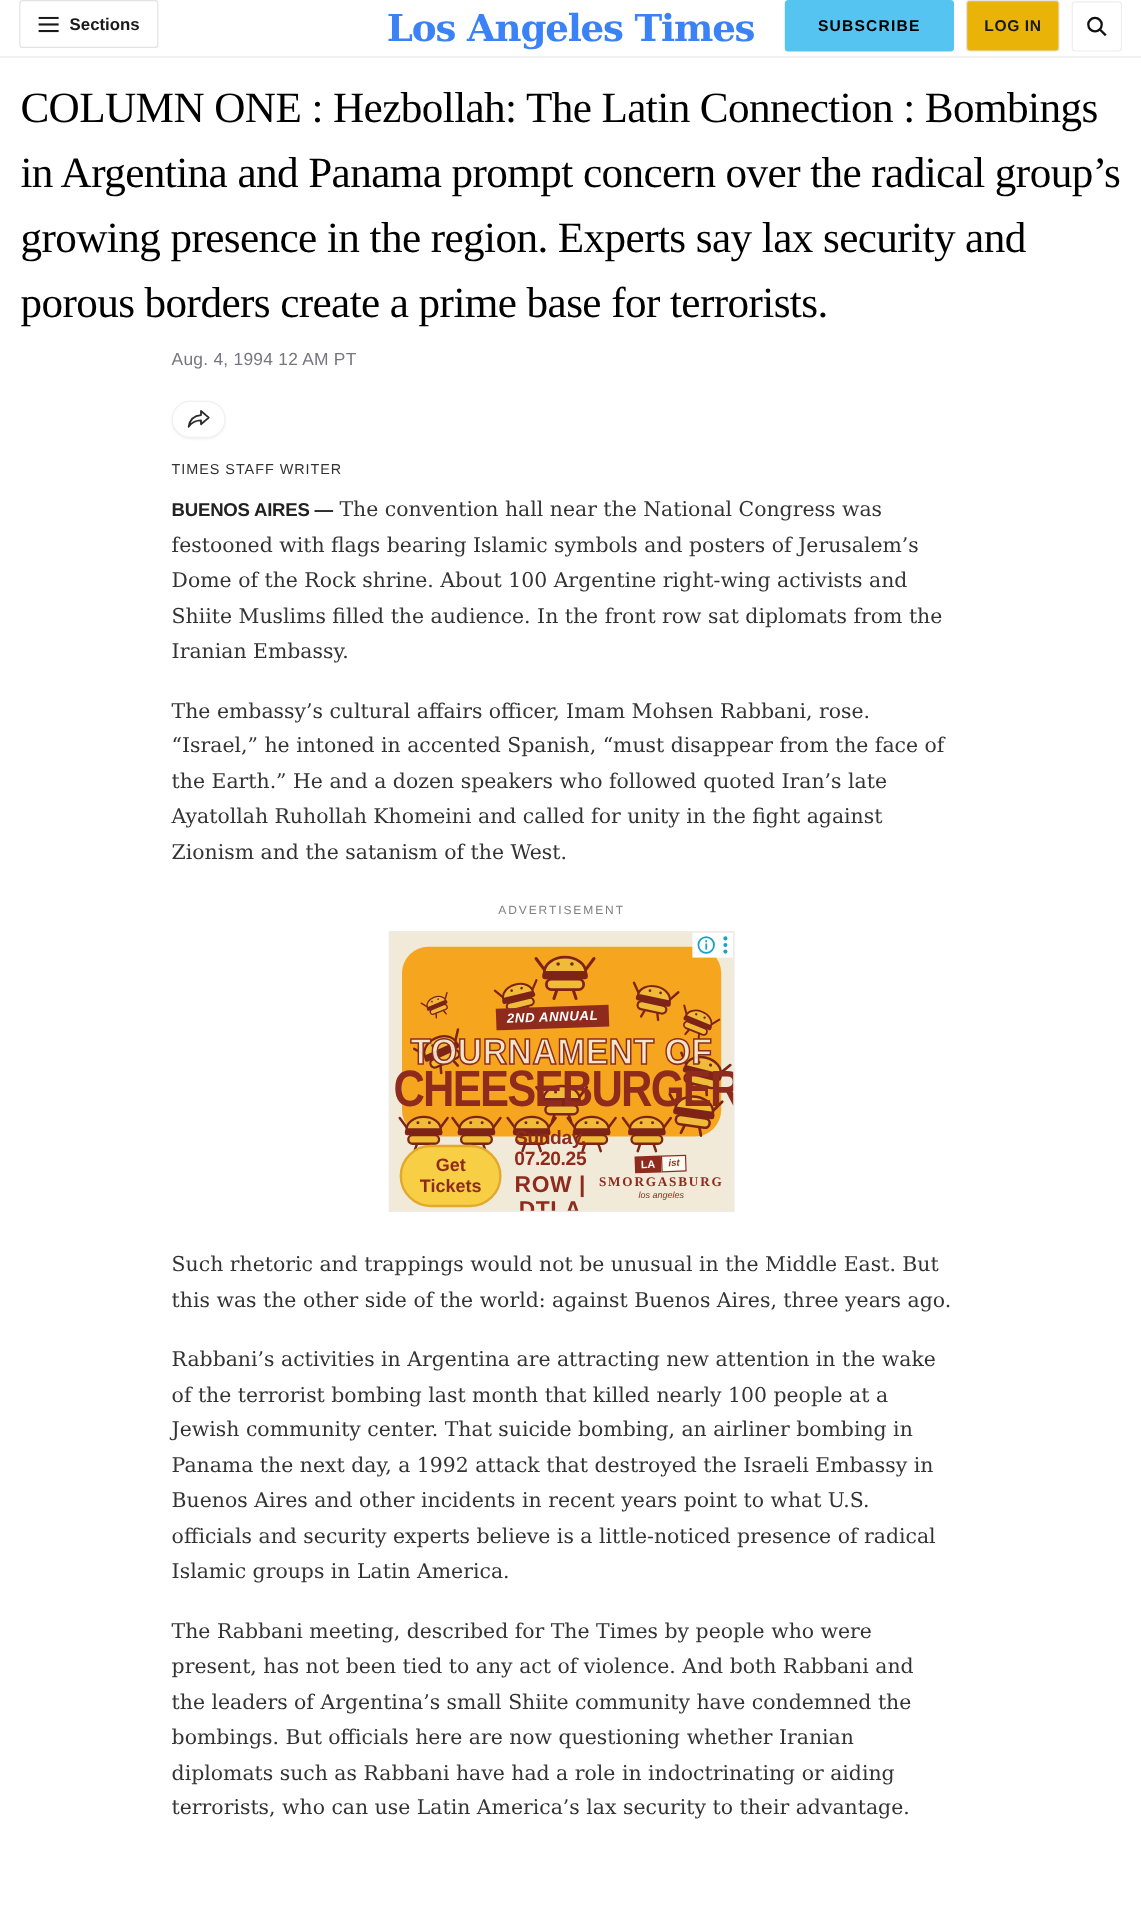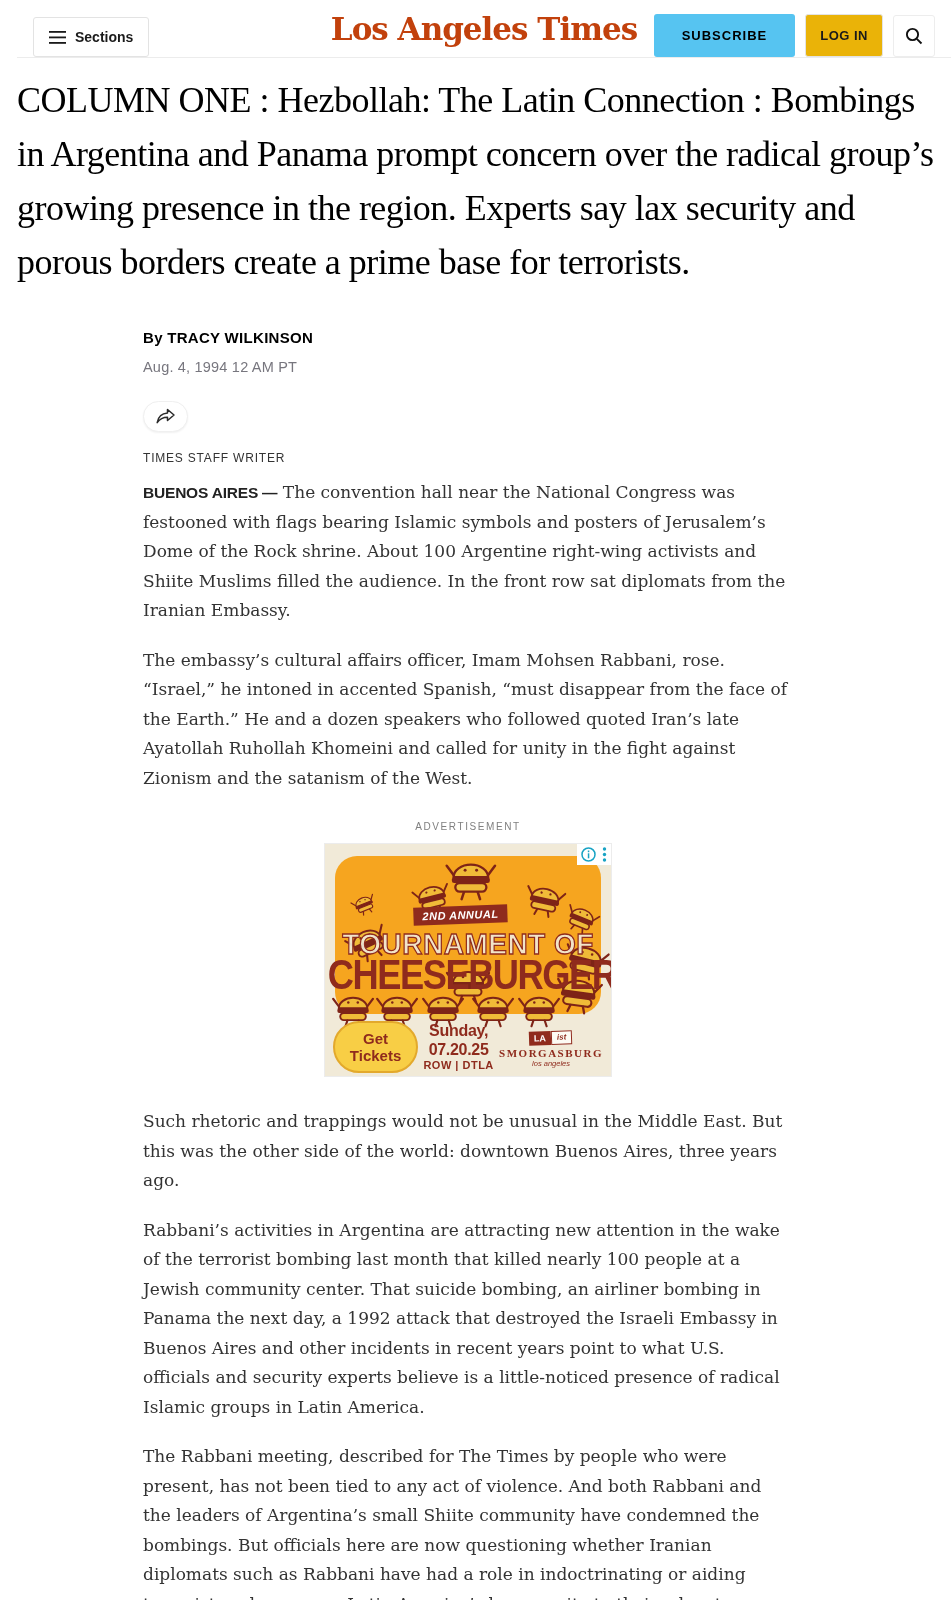--- a/index.html
+++ b/index.html
@@ -6,45 +6,44 @@
   html, body { background: #ffffff; }
   body {
     width: 951px; height: 1600px; overflow: hidden;
     font-family: "Liberation Sans", sans-serif;
     color: #111;
     position: relative;
   }
 
   
   .header {
-    height: 58px;
-    display: flex; align-items: flex-end;
+    height: 48px;
+    display: flex; align-items: flex-start;
     padding: 0 16px;
     border-bottom: 1px solid #ececec;
     position: relative;
     background: #fff;
-    margin-left: 17px;
   }
   .sections-btn {
     display: flex; align-items: center; gap: 9px;
     background: #fff;
     border: 1px solid #e3e3e3; border-radius: 3px;
     padding: 11px 15px;
     font-family: "Liberation Sans", sans-serif;
     font-size: 14px; font-weight: 700; color: #1a1a1a;
     cursor: pointer;
   }
   .logo {
     position: absolute; left: 0; right: 0; top: 0; bottom: 0;
     display: flex; align-items: center; justify-content: center;
     pointer-events: none;
   }
   .logo span {
     font-family: "DejaVu Serif", serif;
-    font-weight: 700; font-size: 31px; letter-spacing: -1px; color: #c2410c;
+    font-weight: 700; font-size: 31px; letter-spacing: -1px; color: #3b82f6;
     pointer-events: auto;
   }
   .header-right { margin-left: auto; display: flex; align-items: center; gap: 10px; }
   .subscribe-btn {
     background: var(--accent-blue, #56c4f1);
     border: none; border-radius: 3px;
     padding: 14px 28px;
     font-family: "Liberation Sans", sans-serif;
     font-size: 13px; font-weight: 700; letter-spacing: 1px; color: #000;
     cursor: pointer;
@@ -159,21 +158,21 @@
   }
   .ad-cta {
     background: var(--ad-yellow, #f8ce45);
     border: 2px solid #e3a92c; border-radius: 999px;
     padding: 7px 14px;
     font-size: 15px; font-weight: 700; color: var(--ad-red, #9c2b1f);
     cursor: pointer;
   }
   .ad-when { text-align: center; color: var(--ad-red, #9c2b1f); line-height: 1.15; }
   .ad-when .ad-date { font-size: 16px; font-weight: 700; letter-spacing: -0.3px; }
-  .ad-when .ad-venue { font-size: 11px; font-weight: 700; letter-spacing: 0.5px; }
+  .ad-when .ad-venue { font-size: 19px; font-weight: 700; letter-spacing: 0.5px; }
   .ad-brands { text-align: center; }
   .laist-badge { display: inline-flex; transform: rotate(-2deg); margin-bottom: 2px; }
   .laist-badge .l1 {
     background: var(--ad-red, #8f2b1d); color: #fff;
     font-size: 9px; font-weight: 700; padding: 2px 5px;
   }
   .laist-badge .l2 {
     background: #fdfbf4; color: var(--ad-red, #8f2b1d);
     border: 1px solid var(--ad-red, #8f2b1d);
     font-size: 8px; font-weight: 700; font-style: italic; padding: 1px 5px 2px 5px;
@@ -216,24 +215,20 @@
           </svg>
       </span>
     </button>
   </div>
 </header>
 
 <main class="main">
   <h1 class="headline">COLUMN ONE : Hezbollah: The Latin Connection : Bombings in Argentina and Panama prompt concern over the radical group’s growing presence in the region. Experts say lax security and porous borders create a prime base for terrorists.</h1>
 
   <div class="article-col">
-    <div class="byline">
-      <span>By</span>
-      <span class="author">TRACY WILKINSON</span>
-    </div>
     <div class="pub-date">Aug. 4, 1994 12 AM PT</div>
 
     <button class="share-btn">
       <span style="display:flex;">
         <svg width="21" height="17" viewBox="0 0 21 17" fill="none">
           <path d="M12.5 1.5 L19 7 L12.5 12.5 L12.5 9.3 C7.8 9.3 4.6 11.2 2.2 14.6 C3.1 8.9 6.6 5.3 12.5 4.9 Z" stroke="#2b2b2b" stroke-width="1.5" stroke-linejoin="round"></path>
         </svg>
       </span>
     </button>
 
@@ -310,18 +305,18 @@
                   <span class="l1">LA</span>
                   <span class="l2">ist</span>
                 </span>
               <div class="ad-brand-name">SMORGASBURG</div>
               <div class="ad-brand-loc">los angeles</div>
             </div>
           </div>
         </div>
       </div>
 
-      <p>Such rhetoric and trappings would not be unusual in the Middle East. But this was the other side of the world: downtown Buenos Aires, three years ago.</p>
+      <p>Such rhetoric and trappings would not be unusual in the Middle East. But this was the other side of the world: against Buenos Aires, three years ago.</p>
       <p>Rabbani’s activities in Argentina are attracting new attention in the wake of the terrorist bombing last month that killed nearly 100 people at a Jewish community center. That suicide bombing, an airliner bombing in Panama the next day, a 1992 attack that destroyed the Israeli Embassy in Buenos Aires and other incidents in recent years point to what U.S. officials and security experts believe is a little-noticed presence of radical Islamic groups in Latin America.</p>
       <p>The Rabbani meeting, described for The Times by people who were present, has not been tied to any act of violence. And both Rabbani and the leaders of Argentina’s small Shiite community have condemned the bombings. But officials here are now questioning whether Iranian diplomats such as Rabbani have had a role in indoctrinating or aiding terrorists, who can use Latin America’s lax security to their advantage.</p>
     </div>
   </div>
 </main>
 
 </body></html>

